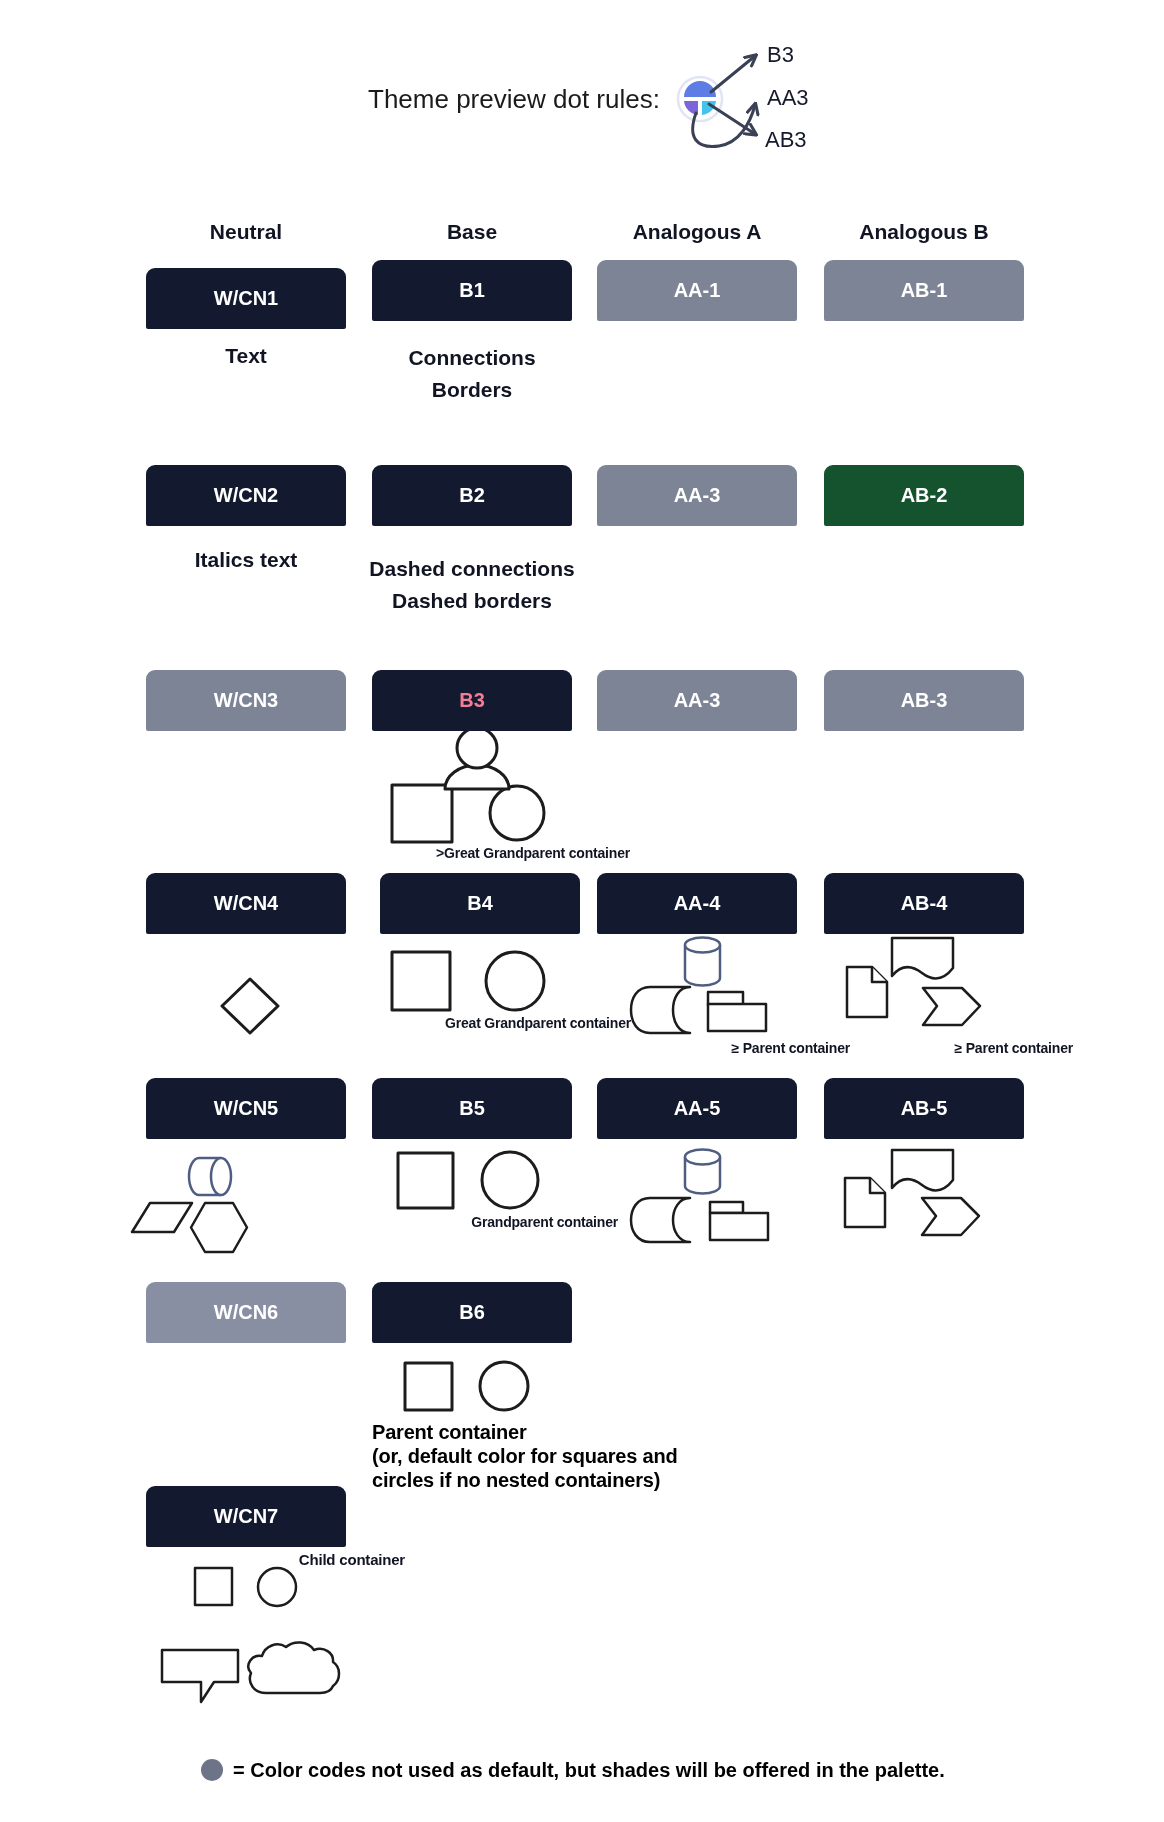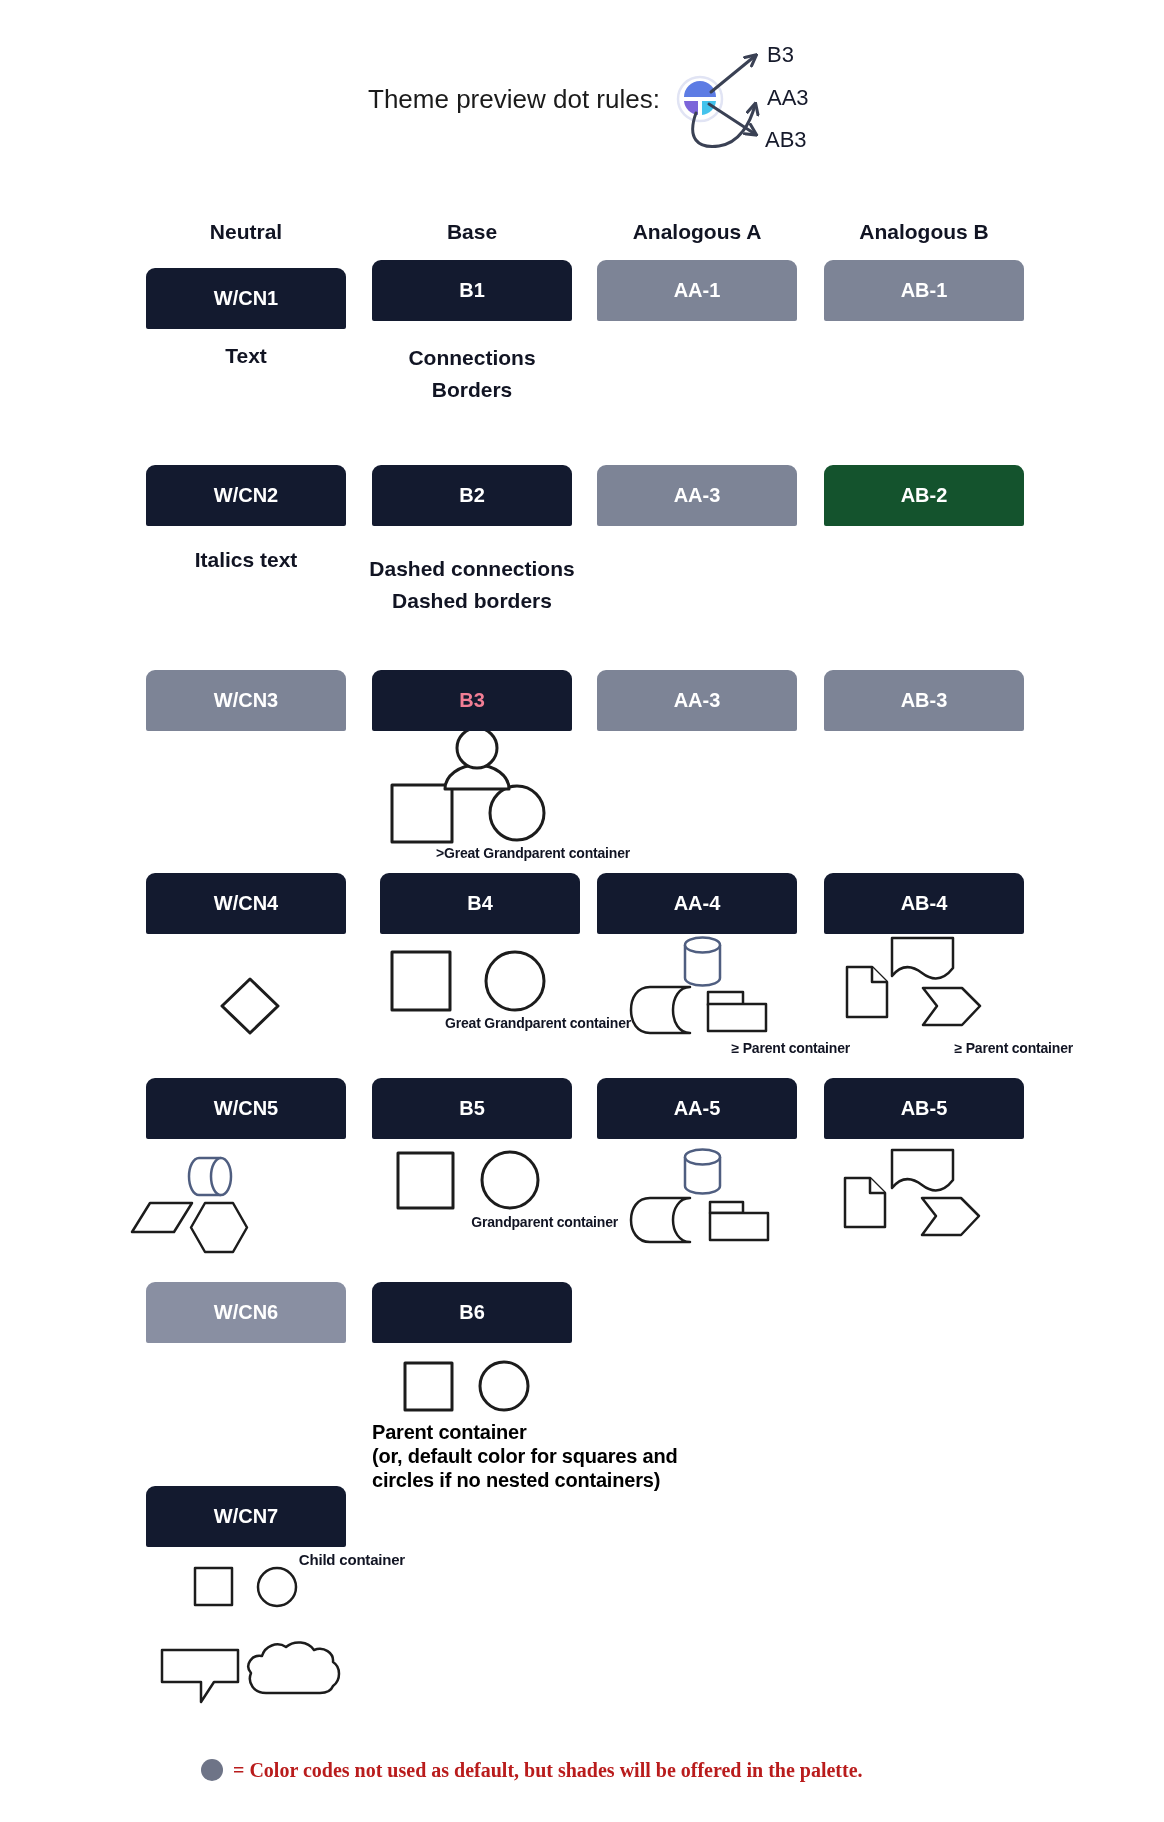--- a/index.html
+++ b/index.html
@@ -8,21 +8,21 @@
   .abs{position:absolute;}
   .nowrap{white-space:nowrap;}
   .title{font-size:26px;font-weight:400;color:#1b1b1b;}
   .dot-label{font-size:22px;font-weight:400;color:#161a2b;}
   .col-header{font-size:21px;font-weight:700;text-align:center;color:#111423;}
   .swatch{position:absolute;width:200px;height:61px;border-radius:9px 9px 2px 2px;
           color:#ffffff;font-size:20px;font-weight:700;text-align:center;line-height:61px;}
   .cap-lg{font-size:21px;font-weight:700;text-align:center;color:#111423;}
   .cap-sm{font-size:14px;font-weight:700;text-align:right;color:#111423;letter-spacing:-0.2px;}
   .cap-sm-left{font-size:20px;font-weight:700;text-align:left;color:#000000;line-height:24px;letter-spacing:-0.2px;}
-  .footer-text{font-size:20px;font-weight:700;color:#b91c1c;font-family:Liberation Serif, serif;}
+  .footer-text{font-size:20px;font-weight:700;color:#000000;}
   .footer-dot{width:22px;height:22px;border-radius:50%;background:var(--footer-dot,#6e7487);}
   svg{display:block;}
   .shape{stroke:var(--shape-stroke,#1c1c1c);stroke-width:3;fill:#ffffff;stroke-linejoin:round;stroke-linecap:round;}
   .shape-thin{stroke:var(--shape-stroke,#1c1c1c);stroke-width:2.5;fill:#ffffff;stroke-linejoin:round;}
   .cyl{stroke:var(--cyl-stroke,#4f5e80);stroke-width:2.5;fill:#ffffff;stroke-linejoin:round;}
   .arrow{stroke:var(--arrow,#3a4154);stroke-width:3;fill:none;stroke-linecap:round;}
   .ring{fill:#ffffff;stroke:var(--ring,#e1e4f4);stroke-width:2.5;}
 </style>
 </head>
 <body>

